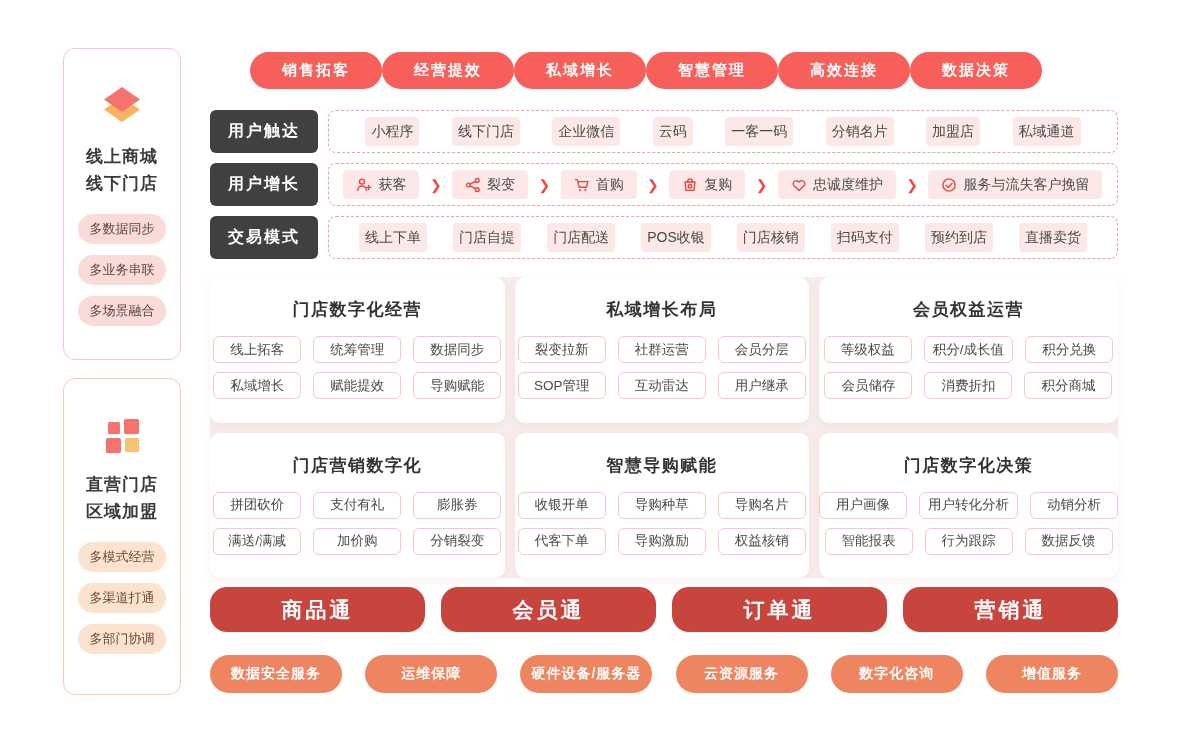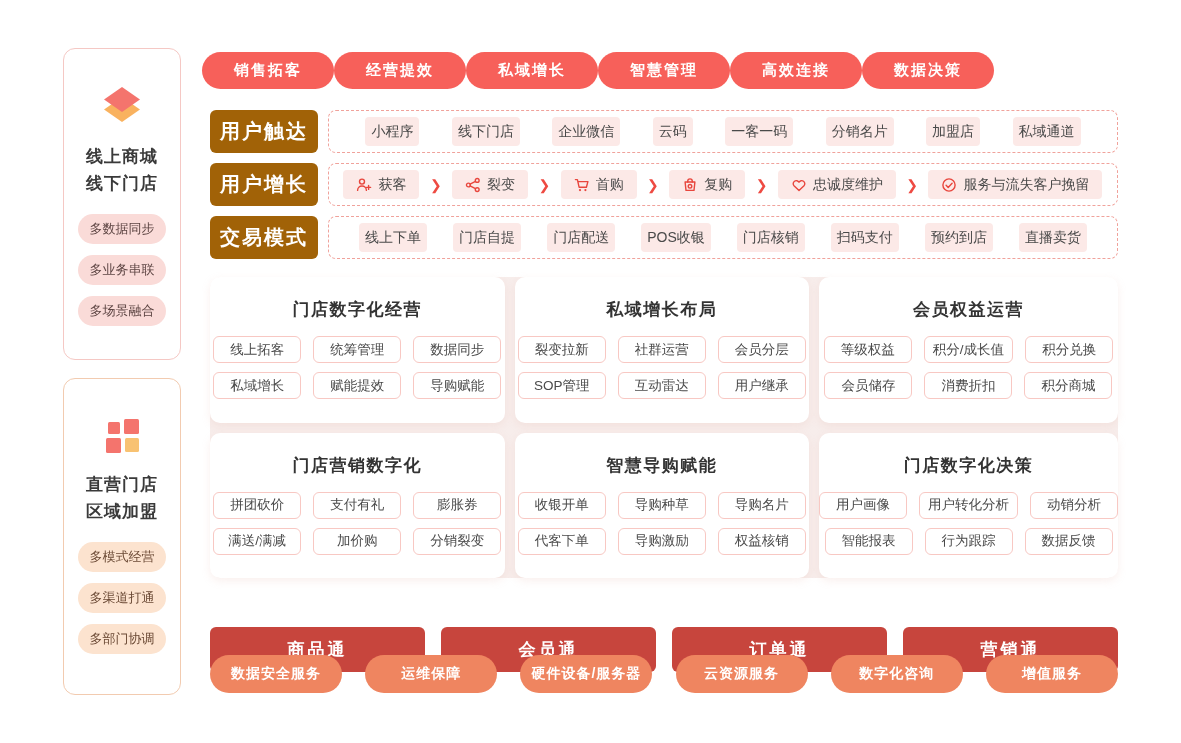--- a/index.html
+++ b/index.html
@@ -18,29 +18,29 @@
   .side-icon { margin-top:36px; flex:none; }
   .side-title { margin-top:16px; font-size:17px; font-weight:700; color:#3a3a3a;
                 text-align:center; line-height:1.6; letter-spacing:1px; }
   .side-tags { margin-top:17px; display:flex; flex-direction:column; gap:11px; }
   .side-tag { width:88px; height:30px; border-radius:15px; display:flex; align-items:center;
               justify-content:center; font-size:13px; color:#5d4543; }
   .side-card-1 .side-tag { background:#fadbd8; }
   .side-card-2 .side-tag { background:#fce3cf; color:#6b4a35; }
 
   
-  .top-pills { position:absolute; left:202px; top:52px; width:908px; display:flex; justify-content:flex-start; }
+  .top-pills { position:absolute; left:192px; top:52px; width:908px; display:flex; justify-content:center; }
   .top-pill { width:132px; height:37px; border-radius:19px; background:#f7605a; color:#fff;
               font-weight:700; font-size:15px; letter-spacing:2px;
               display:flex; align-items:center; justify-content:center; }
 
   
   .flow-row { position:absolute; left:210px; width:908px; height:43px; display:flex; }
   .flow-row-1 { top:110px; } .flow-row-2 { top:163px; } .flow-row-3 { top:216px; }
-  .flow-label { width:108px; border-radius:6px; background:#a16207; color:#fff; font-size:20px;
+  .flow-label { width:108px; border-radius:6px; background:#404040; color:#fff; font-size:16px;
                 font-weight:700; letter-spacing:2px; flex:none;
                 display:flex; align-items:center; justify-content:center; }
   .flow-box { margin-left:10px; flex:1; border:1px dashed #f0a29b; border-radius:8px;
               display:flex; align-items:center; justify-content:space-evenly; padding:0 4px; }
   .chip { height:29px; background:#fce9e7; border-radius:4px; padding:0 6px;
           display:flex; align-items:center; justify-content:center; font-size:14px; color:#4a4a4a; }
   .j-item { gap:6px; padding:0 13px; }
   .j-ic { flex:none; }
   .chev { color:#ee4a42; font-size:14px; font-weight:700; }
 
@@ -53,22 +53,22 @@
             box-shadow:0 3px 8px rgba(225,170,160,0.18); }
   .f-title { font-size:17px; font-weight:700; color:#333; letter-spacing:1.5px; }
   .f-rows { margin-top:15px; display:flex; flex-direction:column; gap:9px; }
   .f-row { display:flex; justify-content:center; gap:12px; }
   .f-chip { min-width:88px; height:27px; padding:0 8px; border:1px solid #f8c8c3; border-radius:6px;
             background:#fff; display:flex; align-items:center; justify-content:center;
             font-size:13.5px; color:#4a4a4a; white-space:nowrap; }
 
   
   .bottom-buttons { position:absolute; left:210px; top:587px; width:908px; display:flex; justify-content:space-between; }
-  .b-btn { width:215px; height:45px; background:#c7453d; border-radius:6px; color:#fff; font-size:17px;
-           font-weight:700; letter-spacing:3px; display:flex; align-items:center; justify-content:center;margin-top:40px; }
+  .b-btn { width:215px; height:45px; background:#c7453d; border-radius:17px; color:#fff; font-size:21px;
+           font-weight:700; letter-spacing:3px; display:flex; align-items:center; justify-content:center; }
   .bottom-pills { position:absolute; left:210px; top:655px; width:908px; display:flex; justify-content:space-between; }
   .b-pill { min-width:132px; height:38px; padding:0 10px; border-radius:19px; background:#ef8560; color:#fff;
             font-size:14px; font-weight:700; letter-spacing:1px;
             display:flex; align-items:center; justify-content:center; }
 </style>
 </head>
 <body>
 
 <div class="side-card side-card-1">
   <svg class="side-icon" width="46" height="42" viewBox="0 0 46 42">

